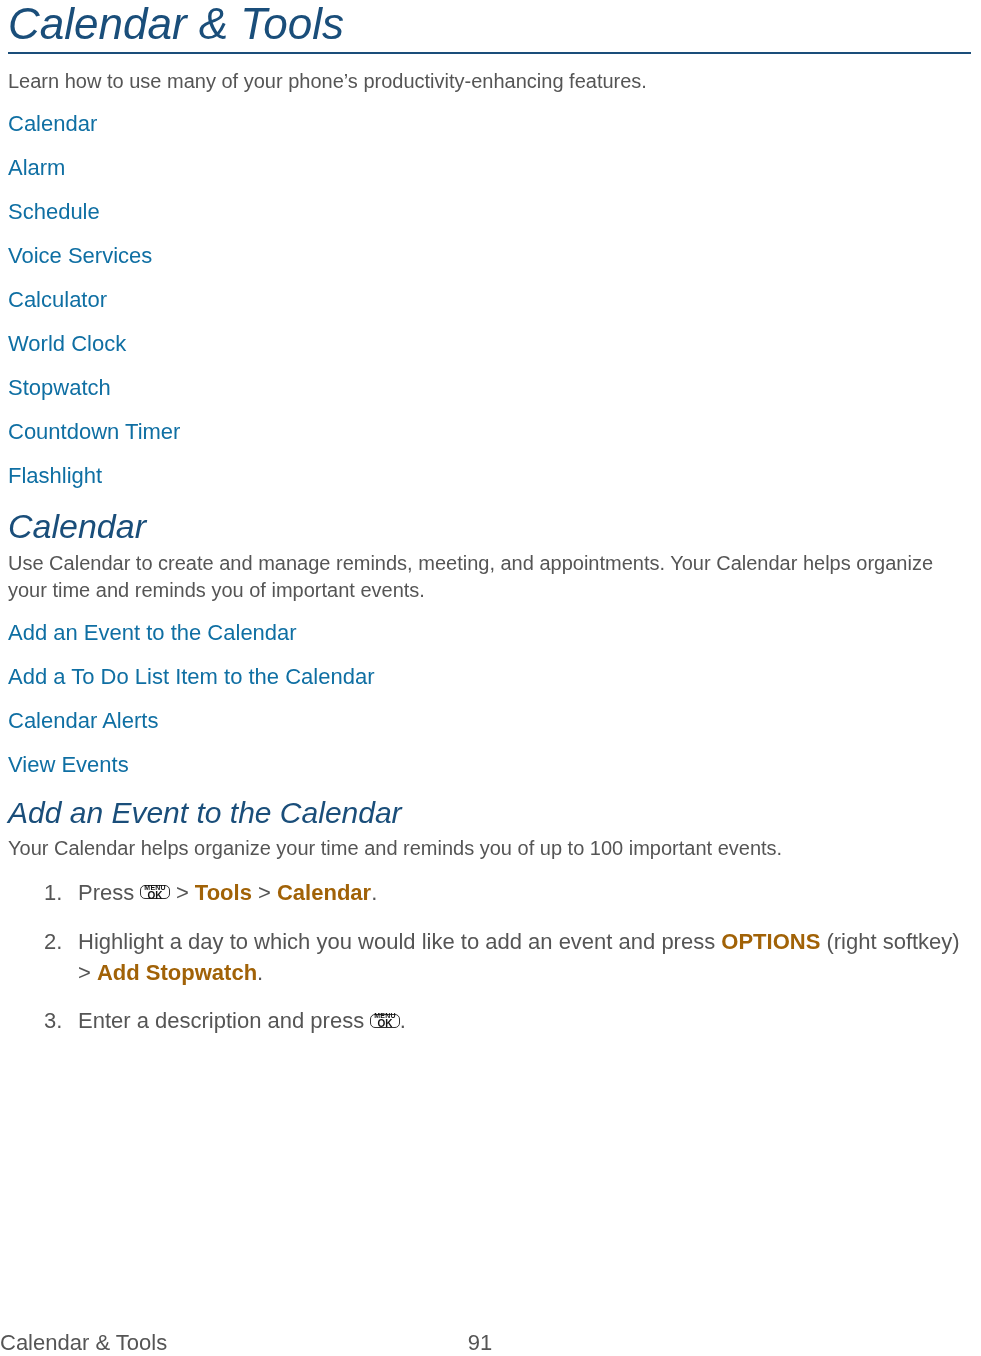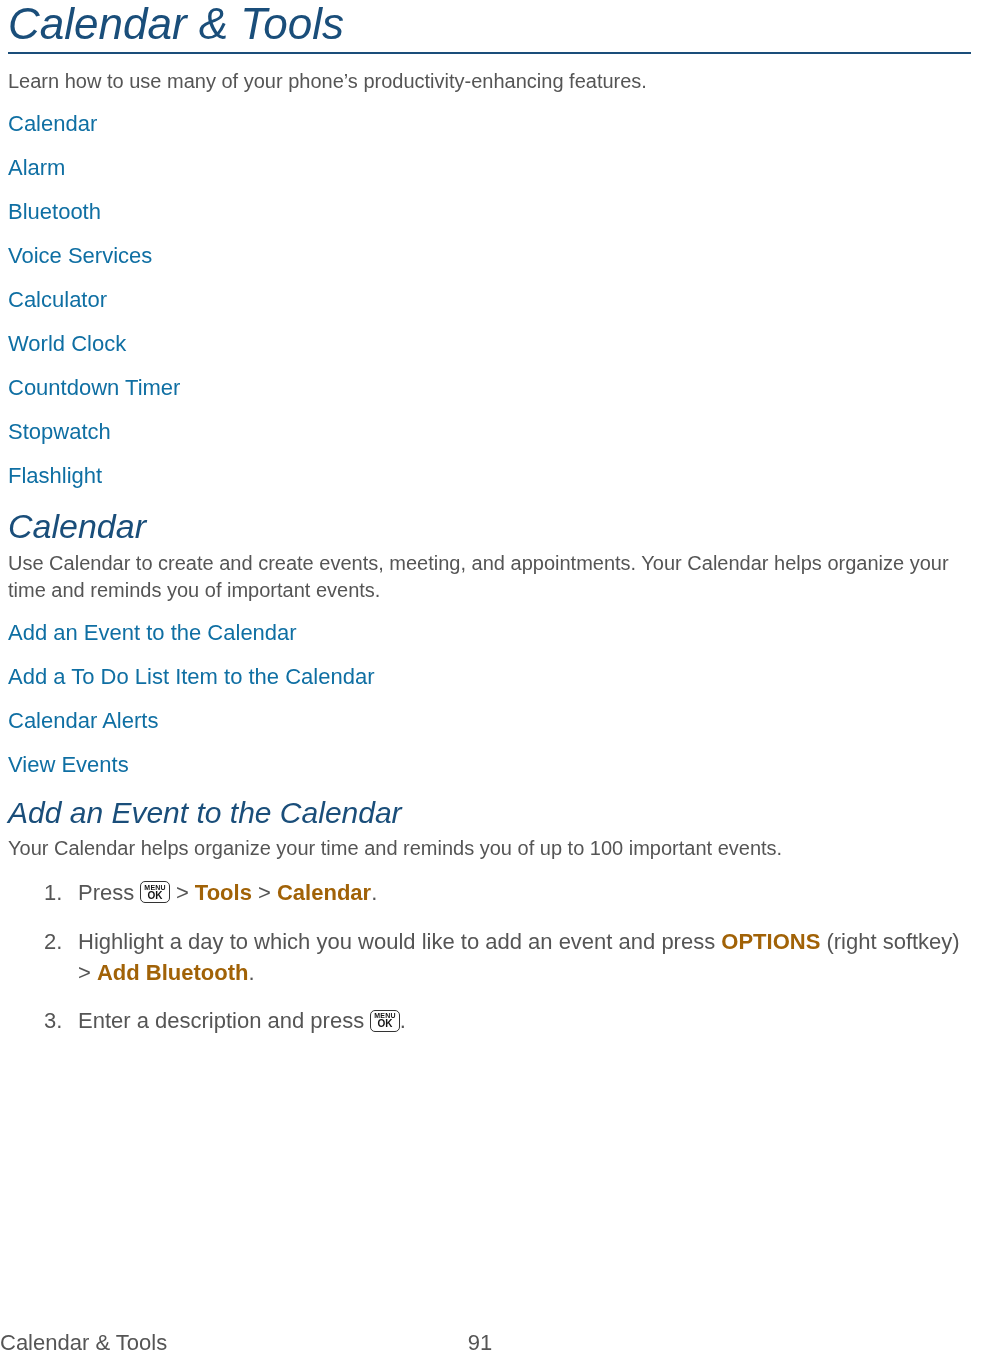--- a/index.html
+++ b/index.html
@@ -81,21 +81,21 @@
     border-radius: 5px;
     padding: 1px 3px 1px 3px;
     font-size: 8px;
     font-weight: bold;
     line-height: 1;
     color: #111;
     vertical-align: middle;
     position: relative;
     top: -2px;
     min-width: 28px;
-    height: 22px;
+    height: 14px;
   }
   .button-icon .t1 { font-size: 7px; letter-spacing: 0.2px; }
   .button-icon .t2 { font-size: 10px; }
   .gt { color: #555; }
   .bold { font-weight: bold; color: #a16207; }
   .footer {
     display: flex;
     justify-content: space-between;
     color: #555;
     font-size: 22px;
@@ -115,51 +115,51 @@
 
 <div class="page">
 
   <h1 class="h1">Calendar &amp; Tools</h1>
 
   <p class="body-text">Learn how to use many of your phone’s productivity-enhancing features.</p>
 
   <ul class="link-list">
     <li><a class="link">Calendar</a></li>
     <li><a class="link">Alarm</a></li>
-    <li><a class="link">Bluetooth</a></li>
+    <li><a class="link">Schedule</a></li>
     <li><a class="link">Voice Services</a></li>
     <li><a class="link">Calculator</a></li>
     <li><a class="link">World Clock</a></li>
+    <li><a class="link">Stopwatch</a></li>
     <li><a class="link">Countdown Timer</a></li>
-    <li><a class="link">Stopwatch</a></li>
     <li><a class="link">Flashlight</a></li>
   </ul>
 
   <h2 class="h2">Calendar</h2>
-  <p class="body-text">Use Calendar to create and create events, meeting, and appointments. Your Calendar helps organize your time and reminds you of important events.</p>
+  <p class="body-text">Use Calendar to create and manage reminds, meeting, and appointments. Your Calendar helps organize your time and reminds you of important events.</p>
 
   <ul class="link-list">
     <li><a class="link">Add an Event to the Calendar</a></li>
     <li><a class="link">Add a To Do List Item to the Calendar</a></li>
     <li><a class="link">Calendar Alerts</a></li>
     <li><a class="link">View Events</a></li>
   </ul>
 
   <h3 class="h3">Add an Event to the Calendar</h3>
   <p class="body-text">Your Calendar helps organize your time and reminds you of up to 100 important events.</p>
 
   <ol class="ol">
     <li>
       <span>Press </span><span class="button-icon">
           <span class="t1">MENU</span>
           <span class="t2">OK</span>
         </span><span class="gt"> &gt; </span><span class="bold">Tools</span><span class="gt"> &gt; </span><span class="bold">Calendar</span><span>.</span>
     </li>
     <li>
-      <span>Highlight a day to which you would like to add an event and press </span><span class="bold">OPTIONS</span><span> (right softkey) &gt; </span><span class="bold">Add Bluetooth</span><span>.</span>
+      <span>Highlight a day to which you would like to add an event and press </span><span class="bold">OPTIONS</span><span> (right softkey) &gt; </span><span class="bold">Add Stopwatch</span><span>.</span>
     </li>
     <li>
       <span>Enter a description and press </span><span class="button-icon">
           <span class="t1">MENU</span>
           <span class="t2">OK</span>
         </span><span>.</span>
     </li>
   </ol>
 
 </div>

